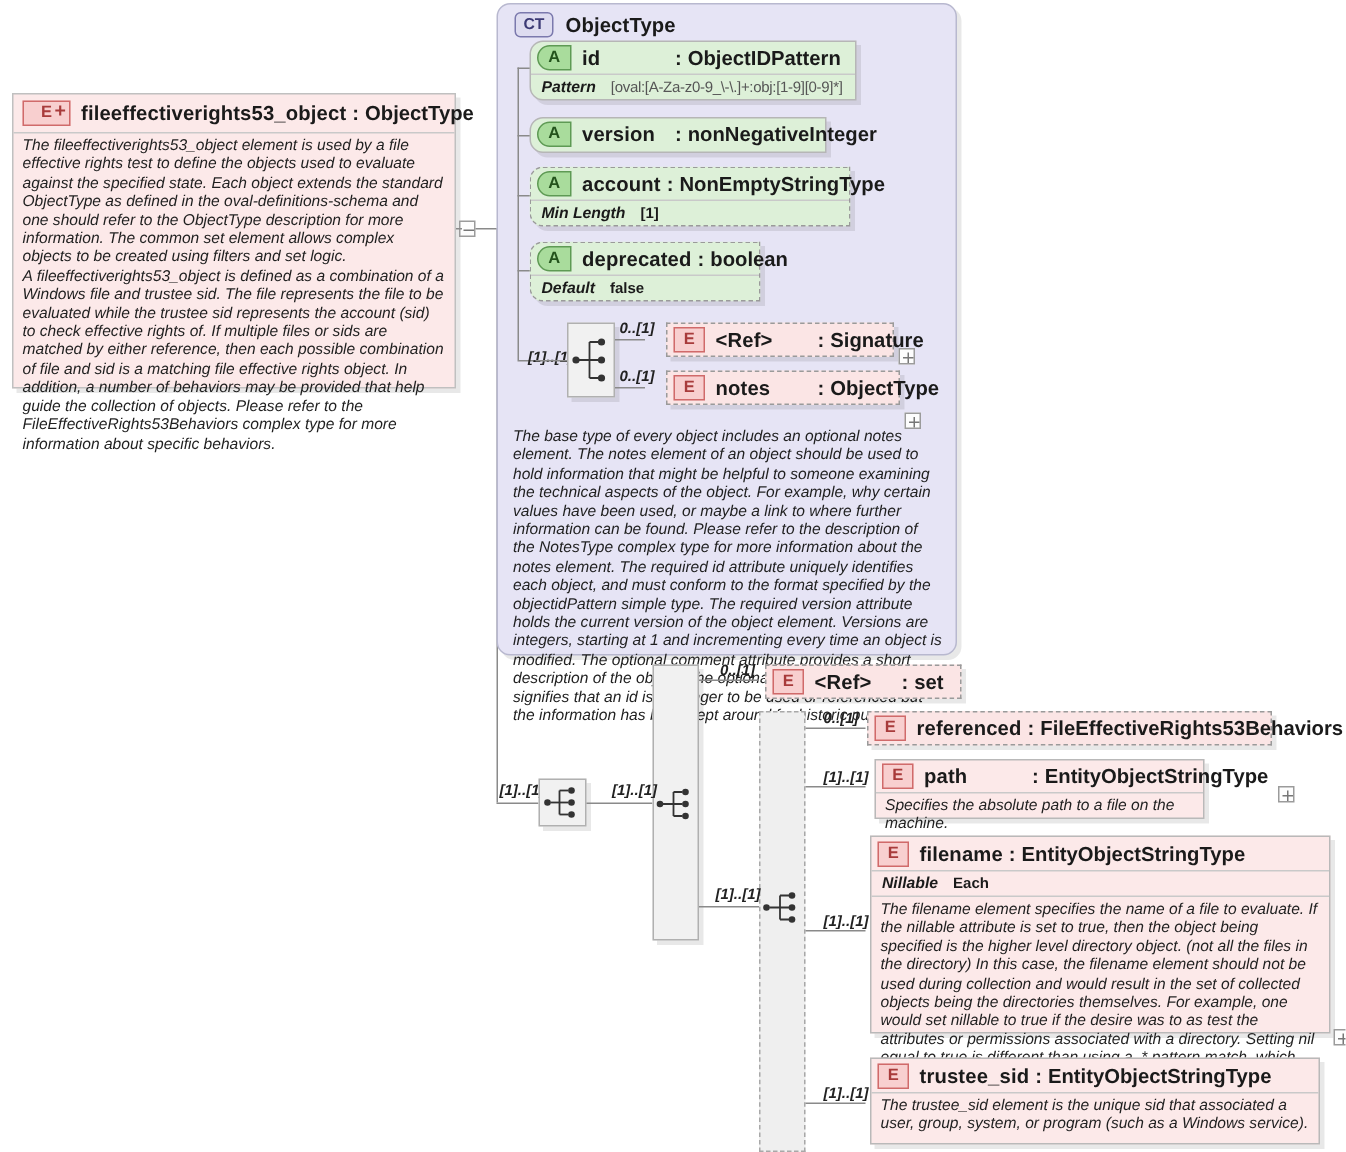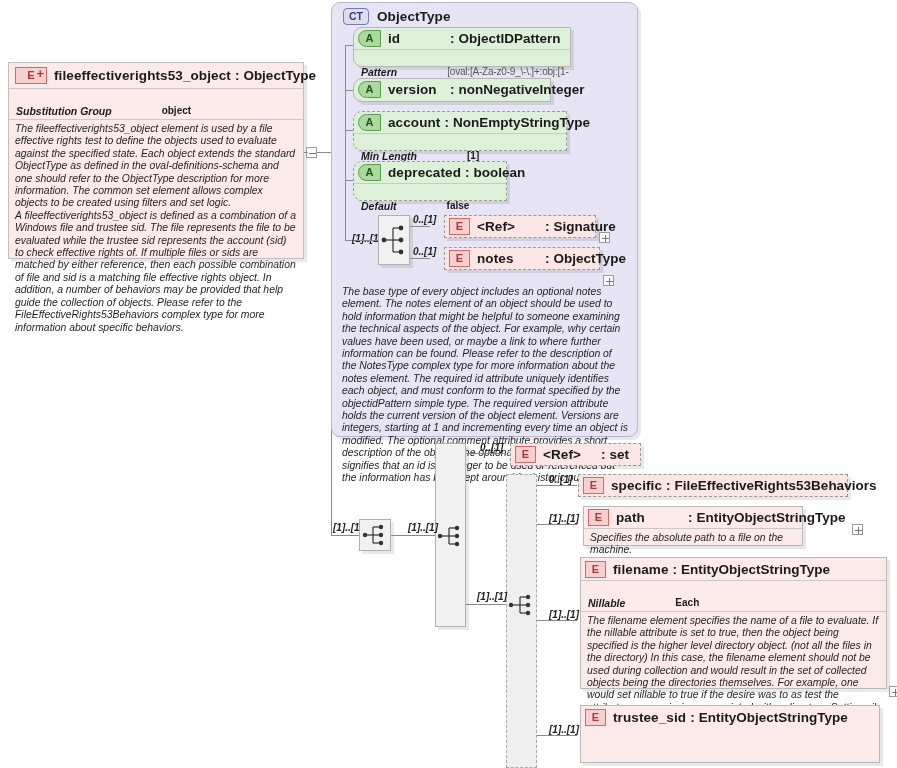--- a/index.html
+++ b/index.html
@@ -36,22 +36,22 @@
          color:#23521c;font-size:11px;font-weight:bold;line-height:14px;
          text-align:center;margin-right:7px;flex:none;box-sizing:border-box;
          border-top-left-radius:9px;border-bottom-left-radius:9px;}
   
   .cticon{min-width:26px;height:17px;border:1.5px solid #7b79ad;background:#dedcf0;
           color:#3c3a75;font-size:10.5px;font-weight:bold;line-height:14px;
           text-align:center;margin-right:8px;flex:none;box-sizing:border-box;
           border-radius:4px;padding:0 2px;}
 
   
-  .facet{display:flex;align-items:flex-start;font-size:10.5px;padding:16px 0 2px 7px;
-         border-top:1px solid #c9c9c9;color:#1a1a1a;gap:40px;}
+  .facet{display:flex;align-items:center;font-size:10.5px;padding:2px 0 2px 7px;
+         border-top:1px solid #c9c9c9;color:#1a1a1a;}
   .facet .lbl{font-style:italic;font-weight:bold;margin-right:10px;white-space:nowrap;}
   .facet .val{font-weight:bold;font-size:10px;}
   .facet .val.reg{font-weight:normal;color:#555;letter-spacing:-.2px;}
 
   
   .anno{font-size:10.4px;font-style:italic;line-height:12.4px;color:#1f1f1f;
         padding:3px 6px 4px 6px;border-top:1px solid #c9c9c9;}
   .anno.nb{border-top:none;}
 
   
@@ -73,24 +73,20 @@
 </style>
 </head>
 <body>
 
 <div class="abs pinkbox shadow" style="left:8px;top:62px;width:296px;height:197px;">
   <div class="hdr" style="height:25px;">
     <span class="eicon plus">E</span>
     <span class="nm">fileeffectiverights53_object</span>
     <span class="ty" style="margin:0 4px;">:</span>
     <span class="ty">ObjectType</span>
-  </div>
-  <div class="facet">
-    <span class="lbl">Substitution Group</span>
-    <span class="val">object</span>
   </div>
   <div class="anno" style="white-space:pre-line;">The fileeffectiverights53_object element is used by a file effective rights test to define the objects used to evaluate against the specified state. Each object extends the standard ObjectType as defined in the oval-definitions-schema and one should refer to the ObjectType description for more information. The common set element allows complex objects to be created using filters and set logic.
 A fileeffectiverights53_object is defined as a combination of a Windows file and trustee sid. The file represents the file to be evaluated while the trustee sid represents the account (sid) to check effective rights of. If multiple files or sids are matched by either reference, then each possible combination of file and sid is a matching file effective rights object. In addition, a number of behaviors may be provided that help guide the collection of objects. Please refer to the FileEffectiveRights53Behaviors complex type for more information about specific behaviors.</div>
 </div>
 
 <div class="abs collapse" style="left:306px;top:147px;"></div>
 <div class="abs ln lnh" style="left:304px;top:152px;width:4px;"></div>
 <div class="abs ln lnh" style="left:317px;top:152px;width:14px;"></div>
 <div class="abs ln lnv" style="left:331px;top:152px;height:383px;"></div>
 <div class="abs ln lnh" style="left:331px;top:535px;width:28px;"></div>
@@ -262,21 +258,21 @@
 
 <div class="abs ln lnh" style="left:537px;top:485px;width:40px;"></div>
 <div class="abs ln lnh" style="left:537px;top:524px;width:40px;"></div>
 <div class="abs ln lnh" style="left:537px;top:620px;width:40px;"></div>
 <div class="abs ln lnh" style="left:537px;top:735px;width:40px;"></div>
 
 <span class="abs card" style="left:549px;top:474px;">0..[1]</span>
 <div class="abs dashbox shadow" style="left:578px;top:474px;width:270px;height:23px;">
   <div class="hdr" style="height:20px;padding-left:4px;">
     <span class="eicon">E</span>
-    <span class="nm">specific</span>
+    <span class="nm">referenced</span>
     <span class="ty" style="margin:0 4px;">:</span>
     <span class="ty">FileEffectiveRights53Behaviors</span>
   </div>
 </div>
 <div class="abs expand" style="left:852px;top:480px;"></div>
 
 <span class="abs card" style="left:549px;top:513px;">[1]..[1]</span>
 <div class="abs pinkbox-solid shadow" style="left:583px;top:506px;width:220px;height:40px;">
   <div class="hdr" style="height:21px;padding-left:4px;">
     <span class="eicon">E</span>
@@ -305,13 +301,14 @@
 <div class="abs expand" style="left:889px;top:620px;"></div>
 
 <span class="abs card" style="left:549px;top:724px;">[1]..[1]</span>
 <div class="abs pinkbox-solid shadow" style="left:580px;top:705px;width:300px;height:58px;">
   <div class="hdr" style="height:22px;padding-left:4px;">
     <span class="eicon">E</span>
     <span class="nm">trustee_sid</span>
     <span class="ty" style="margin:0 4px;">:</span>
     <span class="ty">EntityObjectStringType</span>
   </div>
+  <div class="anno">The trustee_sid element is the unique sid that associated a user, group, system, or program (such as a Windows service).</div>
 </div>
 
 </body></html>

